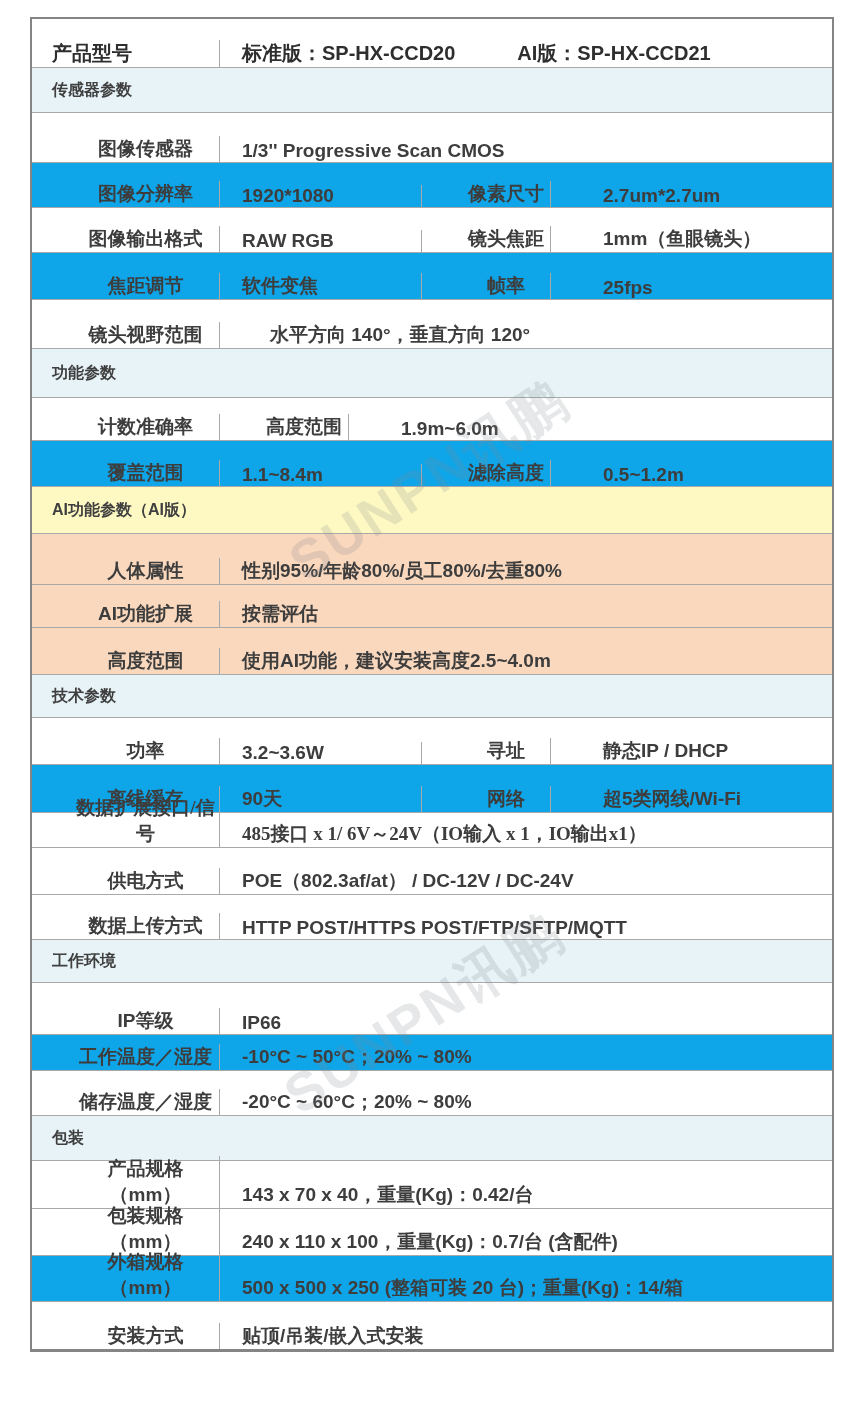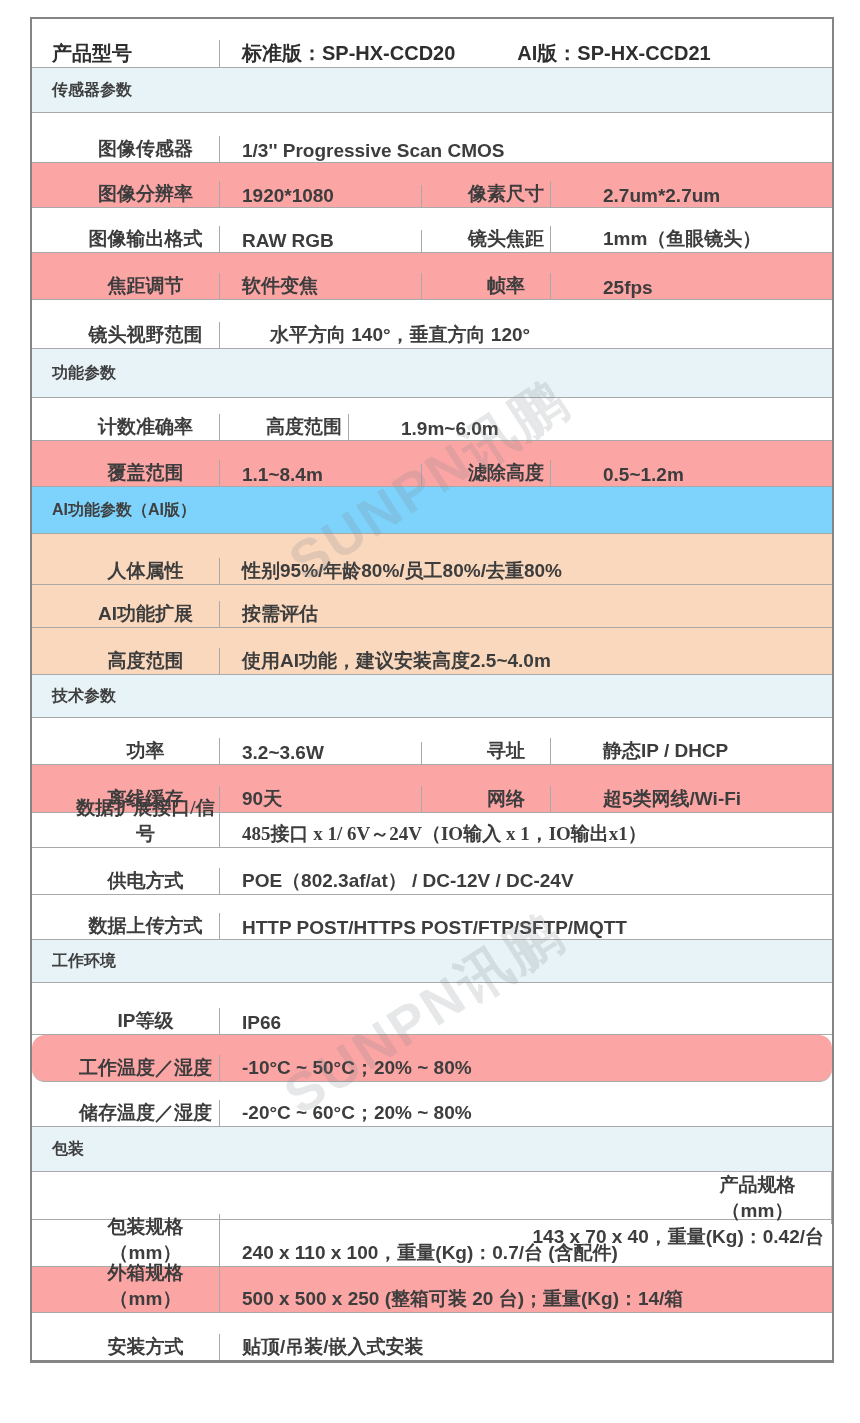--- a/index.html
+++ b/index.html
@@ -12,24 +12,24 @@
     position:absolute;left:30px;top:17px;width:800px;
     border:2px solid #858585;border-bottom-width:3px;background:#fff;
     box-sizing:content-box;
   }
   .row{
     display:flex;align-items:flex-end;border-bottom:1px solid #a9a9a9;
     box-sizing:border-box;font-size:19px;font-weight:bold;color:#3d3d3d;
   }
   .row:last-child{border-bottom:none;}
   .white{background:#ffffff;}
-  .gray{background:#fca5a5;}
+  .gray{background:#0ea5e9;}
   .peach{background:#f9d8bd;}
   .blue{background:#e7f3f7;}
-  .peachbg{background:#7dd3fc;}
+  .peachbg{background:#fef9c3;}
   .section{
     align-items:center;padding-left:20px;font-size:16px;color:#3f3f3f;
   }
   .cell{box-sizing:border-box;display:flex;align-items:center;padding-left:40px;}
   .label{
     width:188px;justify-content:center;text-align:center;
     border-right:1px solid #a9a9a9;flex-shrink:0;
   }
   .label.left{justify-content:flex-start;padding-left:20px;text-align:left;}
   .value{flex:1;padding-left:22px;padding-right:8px;}
@@ -146,32 +146,32 @@
       <div class="cell label">数据上传方式</div>
       <div class="cell value">HTTP POST/HTTPS POST/FTP/SFTP/MQTT</div>
     </div>
     <div class="row section blue" style="height: 43px;">
       <span>工作环境</span>
     </div>
     <div class="row white" style="height: 52px;">
       <div class="cell label">IP等级</div>
       <div class="cell value">IP66</div>
     </div>
-    <div class="row gray" style="height: 47px; border-radius: 13px;">
+    <div class="row gray" style="height: 36px;">
       <div class="cell label">工作温度／湿度</div>
       <div class="cell value">-10°C ~ 50°C；20% ~ 80%</div>
     </div>
     <div class="row white" style="height: 45px;">
       <div class="cell label">储存温度／湿度</div>
       <div class="cell value">-20°C ~ 60°C；20% ~ 80%</div>
     </div>
     <div class="row section blue" style="height: 45px;">
       <span>包装</span>
     </div>
-    <div class="row white" style="height: 48px; flex-direction: column;">
+    <div class="row white" style="height: 48px;">
       <div class="cell label">产品规格（mm）</div>
       <div class="cell value">143 x 70 x 40，重量(Kg)：0.42/台</div>
     </div>
     <div class="row white" style="height: 47px;">
       <div class="cell label">包装规格（mm）</div>
       <div class="cell value">240 x 110 x 100，重量(Kg)：0.7/台 (含配件)</div>
     </div>
     <div class="row gray" style="height: 46px;">
       <div class="cell label">外箱规格（mm）</div>
       <div class="cell value">500 x 500 x 250 (整箱可装 20 台)；重量(Kg)：14/箱</div>

